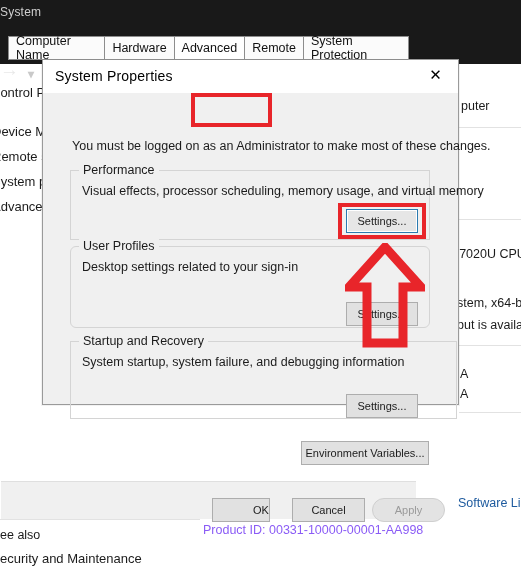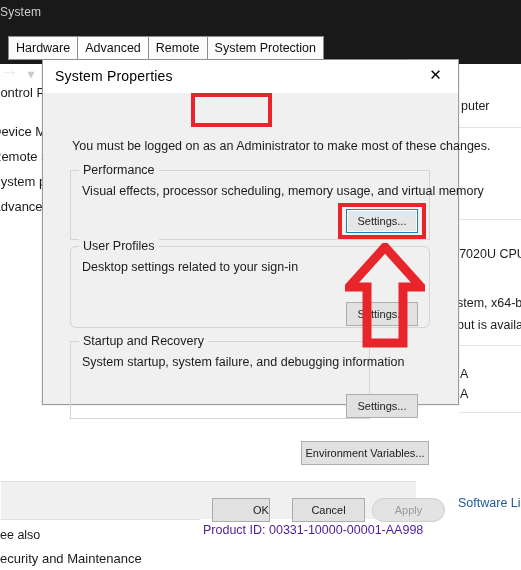--- a/index.html
+++ b/index.html
@@ -66,21 +66,21 @@
   
   .bg-right-text {
     position: absolute; color: #1b1b1b; font-size: 12.5px; white-space: nowrap;
   }
   .bg-right-text.link { color: #1d5a9e; }
   .bg-hr {
     position: absolute; height: 1px; background: #e2e2e2;
   }
   #bg-bottom-pid {
     position: absolute; left: 203px; top: 523px;
-    color: #4c1d95; font-size: 12.5px; white-space: nowrap;
+    color: #8b5cf6; font-size: 12.5px; white-space: nowrap;
   }
   #bg-seealso {
     position: absolute; left: 0px; top: 528px;
     color: #1b1b1b; font-size: 12.5px;
   }
   #bg-secmaint {
     position: absolute; left: 0px; top: 551px;
     color: #1b1b1b; font-size: 13px;
   }
 
@@ -158,21 +158,21 @@
     position: absolute; top: -8px; left: 8px;
     background: #f0f0f0; padding: 0 4px;
     font-size: 12.5px; color: #1b1b1b; white-space: nowrap;
   }
   .group-desc {
     position: absolute; left: 11px; top: 13px;
     font-size: 12.5px; color: #1b1b1b; white-space: nowrap;
   }
   #grp-performance { left: 70px; top: 162px; width: 360px; height: 70px; margin-top: 8px; }
   #grp-userprofiles{ left: 70px; top: 246px; width: 360px; height: 82px; border-radius: 6px; }
-  #grp-startup     { left: 70px; top: 341px; width: 300px; height: 78px; }
+  #grp-startup     { left: 70px; top: 341px; width: 387px; height: 78px; }
 
   .winbtn {
     position: absolute;
     background: #e1e1e1; border: 1px solid #adadad;
     font-size: 11px; color: #1b1b1b;
     display: flex; align-items: center; justify-content: center;
     cursor: pointer; height: 24px;
   }
   .winbtn.disabled { color: #9a9a9a; background: #e3e3e3; border-color: #cfcfcf; cursor: default; border-radius: 12px; }
   .winbtn.focused {
@@ -272,20 +272,23 @@
 
 <div id="dialog">
   <div id="dlg-titlebar">
     <div id="dlg-title">System Properties</div>
     <div id="dlg-close">✕</div>
   </div>
 </div>
 
 <div id="tabstrip">
   <div class="tab">
+    <span>Computer Name</span>
+  </div>
+  <div class="tab">
     <span>Hardware</span>
   </div>
   <div class="tab active">
     <span>Advanced</span>
   </div>
   <div class="tab">
     <span>Remote</span>
   </div>
   <div class="tab">
     <span>System Protection</span>

